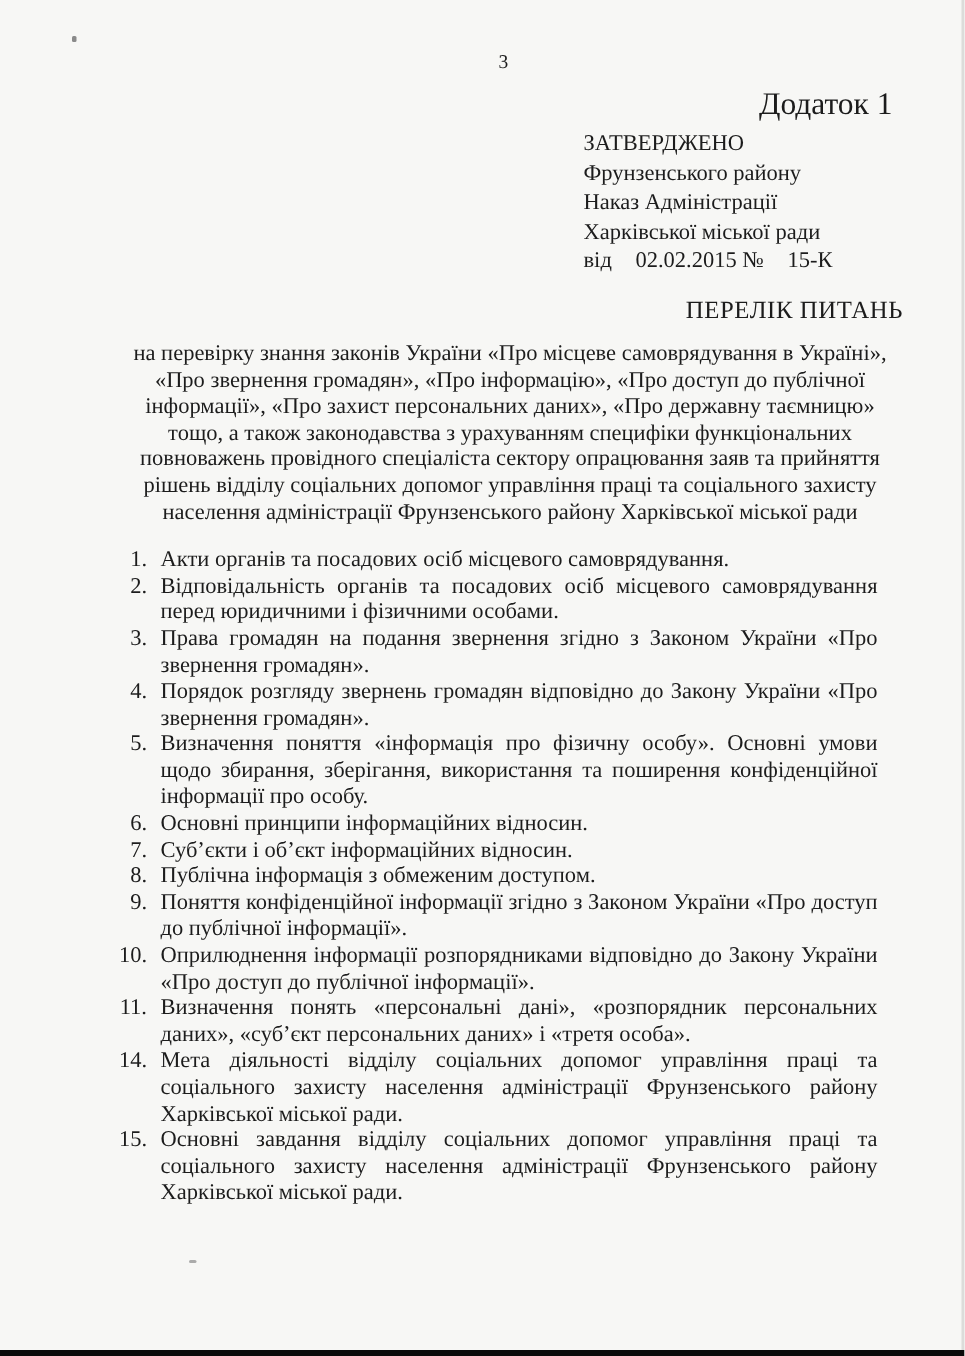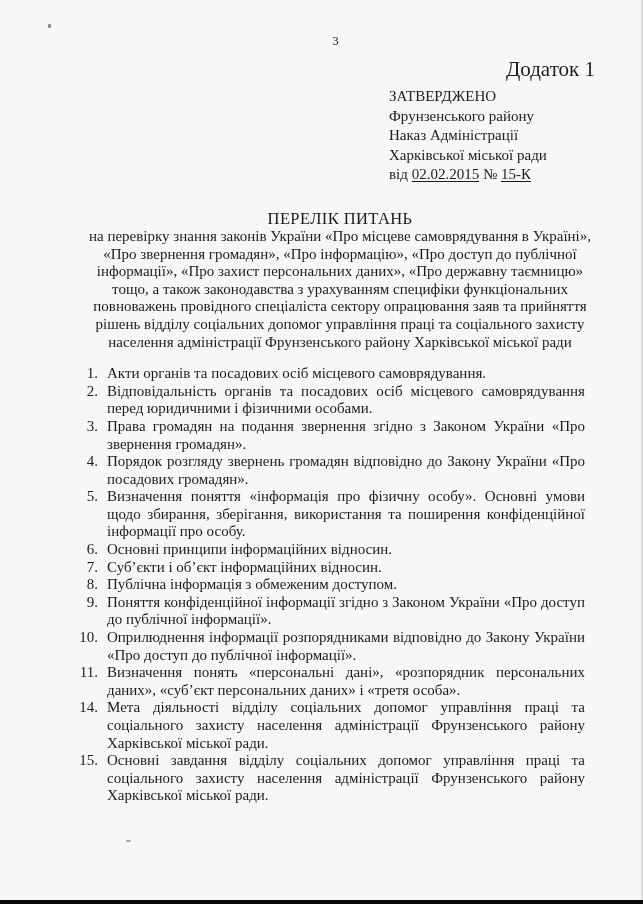--- a/index.html
+++ b/index.html
@@ -27,30 +27,30 @@
     text-align: right;
     font-size: 21px;
     line-height: 18px;
   }
   .approval {
     margin-top: 9px;
     margin-left: 389px;
     font-size: 15px;
     line-height: 19.6px;
   }
-  .approval .u { text-decoration: underline; text-underline-offset: 2px; }
+  .approval .u { text-underline-offset: 2px; margin-left: 12px; }
   .doc-title {
-    margin: 24px 41px 0 78px;
-    text-align: center;
+    margin: 12px 41px 0 78px;
+    text-align: right;
     font-size: 16.5px;
     letter-spacing: 0.4px;
     line-height: 19px;
   }
   .intro {
-    margin: 0 41px 0 78px;
+    margin: 12px 41px 0 78px;
     text-align: center;
     font-size: 15px;
     line-height: 17.6px;
   }
   .questions {
     margin: 14px 58px 0 74px;
     font-size: 15px;
     line-height: 17.6px;
   }
   .q-row { display: flex; }
@@ -107,21 +107,21 @@
       <div class="q-row">
         <span class="q-num">2.</span>
         <span class="q-text">Відповідальність органів та посадових осіб місцевого самоврядування перед юридичними і фізичними особами.</span>
       </div>
       <div class="q-row">
         <span class="q-num">3.</span>
         <span class="q-text">Права громадян на подання звернення згідно з Законом України «Про звернення громадян».</span>
       </div>
       <div class="q-row">
         <span class="q-num">4.</span>
-        <span class="q-text">Порядок розгляду звернень громадян відповідно до Закону України «Про посадових громадян».</span>
+        <span class="q-text">Порядок розгляду звернень громадян відповідно до Закону України «Про звернення громадян».</span>
       </div>
       <div class="q-row">
         <span class="q-num">5.</span>
         <span class="q-text">Визначення поняття «інформація про фізичну особу». Основні умови щодо збирання, зберігання, використання та поширення конфіденційної інформації про особу.</span>
       </div>
       <div class="q-row">
         <span class="q-num">6.</span>
         <span class="q-text">Основні принципи інформаційних відносин.</span>
       </div>
       <div class="q-row">

